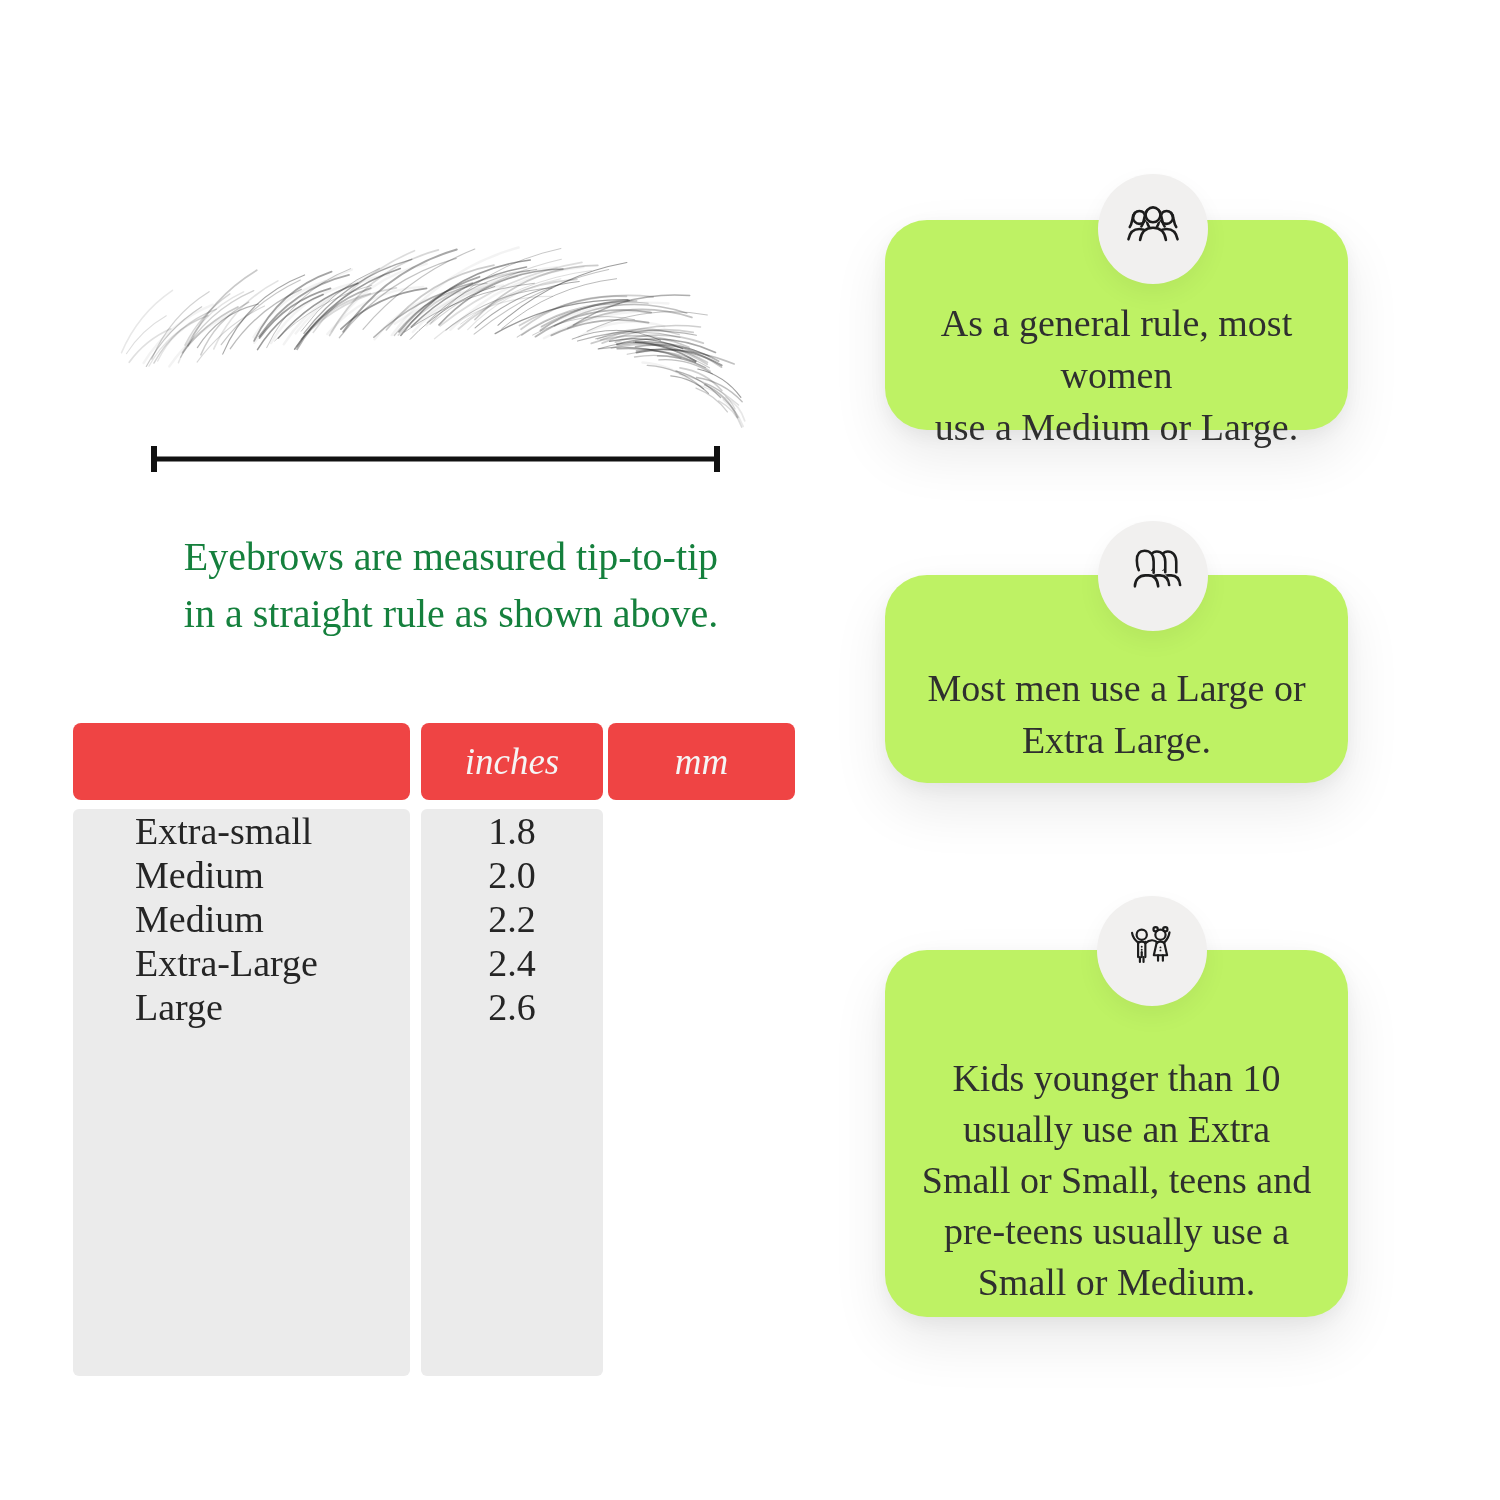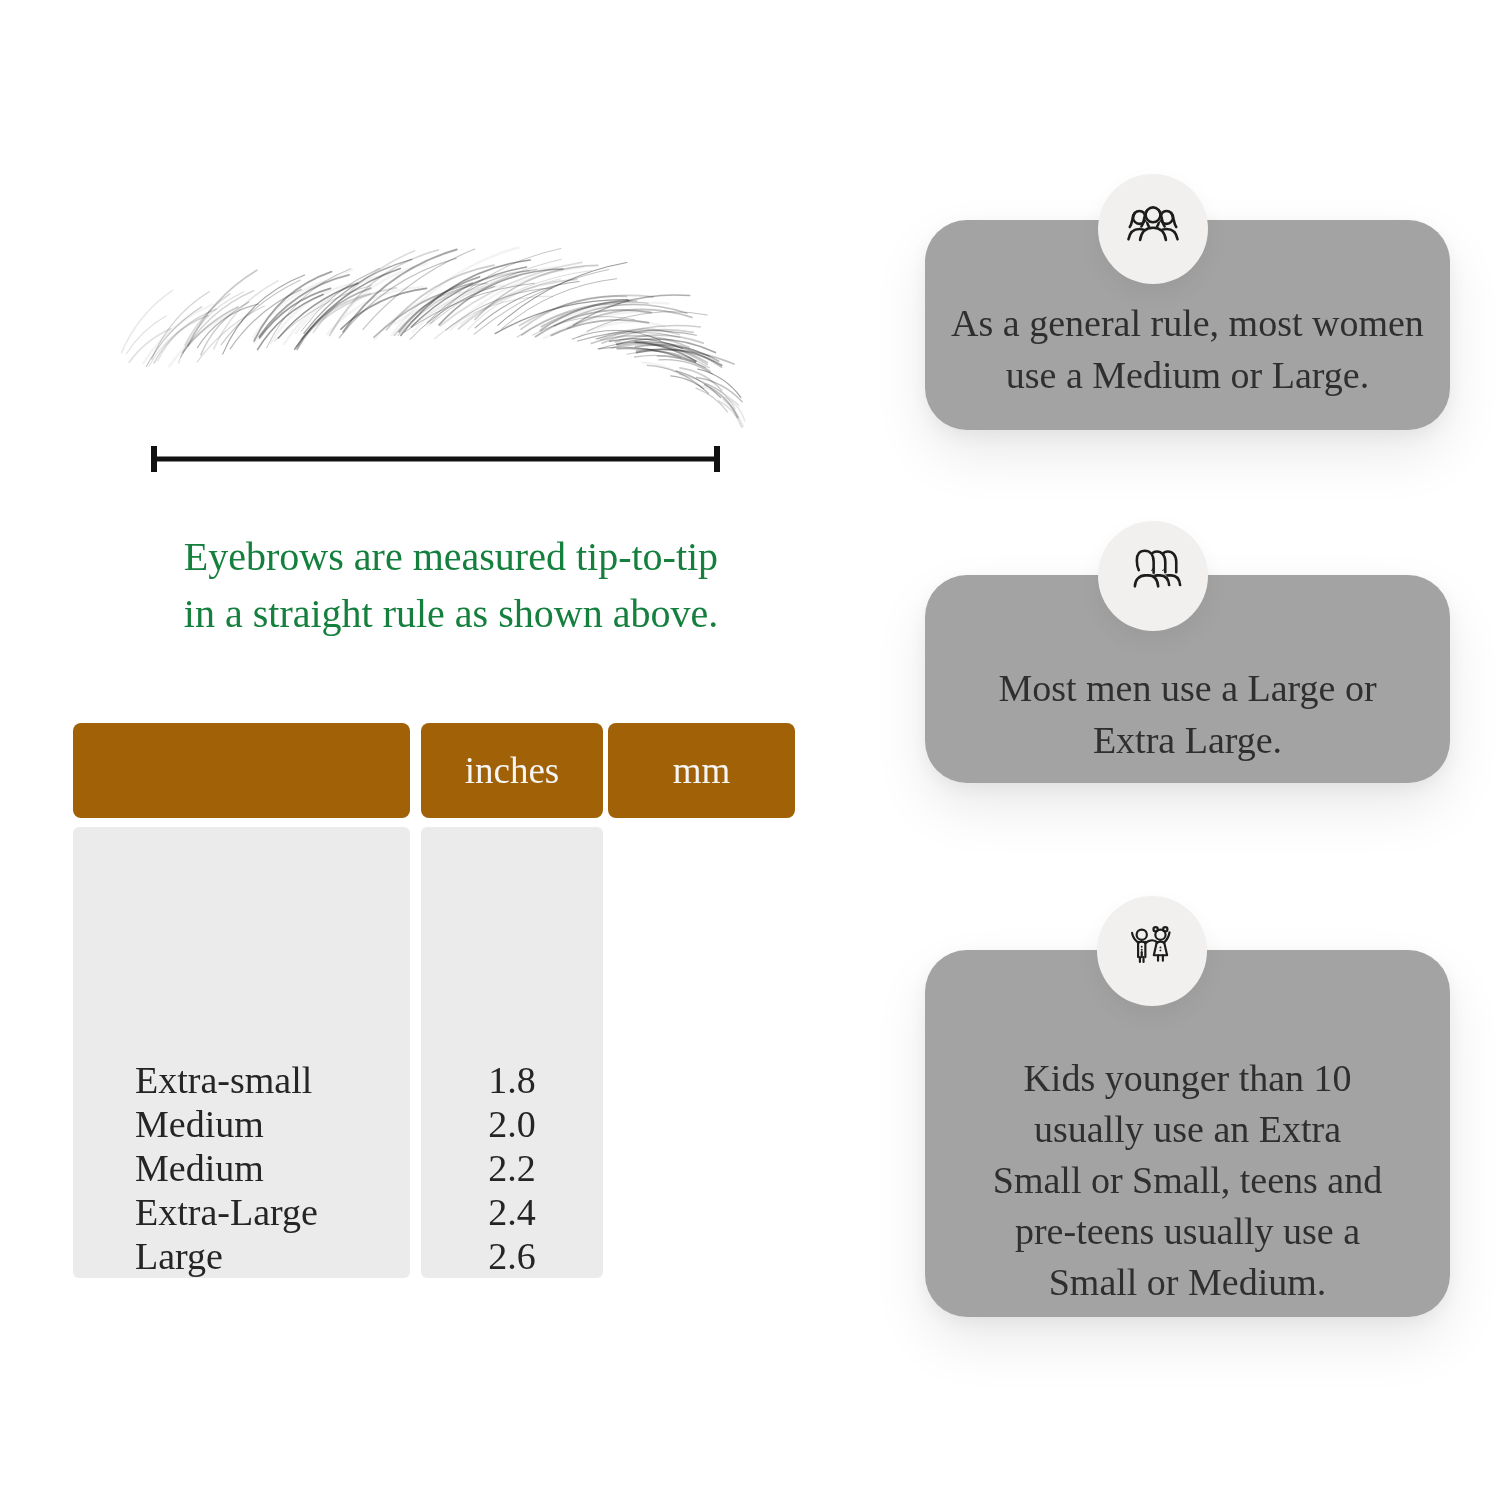--- a/index.html
+++ b/index.html
@@ -14,36 +14,36 @@
     position:absolute;left:116px;top:528px;width:670px;text-align:center;
     font-size:40px;line-height:57px;color:#15803d;
   }
   
   .size-table{position:absolute;left:73px;top:723px;width:722px;height:546px;}
   .tcol{position:absolute;top:0;}
   .tcol.c1{left:0;width:337px;}
   .tcol.c2{left:348px;width:182px;}
   .tcol.c3{left:535px;width:187px;}
   .th{
-    height:95px;background:#a16207;border-radius:8px;
+    height:77px;background:#ef4444;border-radius:8px;
     display:flex;align-items:center;justify-content:center;
-    color:#f5f5f5;font-size:37px;
+    color:#f5f5f5;font-size:37px;font-style:italic;
   }
   .tb{
-    margin-top:9px;height:451px;background:#ebebeb;border-radius:6px;
-    display:flex;flex-direction:column;justify-content:flex-end;
+    margin-top:9px;height:567px;background:#ebebeb;border-radius:6px;
+    display:flex;flex-direction:column;justify-content:flex-start;
     font-size:38px;color:#252525;
   }
   .tb .cell{display:flex;align-items:center;justify-content:center;}
   .tb.labels .cell{justify-content:flex-start;padding-left:62px;}
   
   .card{
-    position:absolute;left:885px;width:525px;background:#a3a3a3;border-radius:42px;
+    position:absolute;left:885px;width:463px;background:#bef264;border-radius:42px;
     box-shadow:0 25px 55px rgba(0,0,0,0.085),0 6px 18px rgba(0,0,0,0.05);
-    text-align:center;font-size:38px;line-height:52px;color:#2f2f2f;margin-left:40px;
+    text-align:center;font-size:38px;line-height:52px;color:#2f2f2f;
   }
   .card.c1{top:220px;height:210px;padding-top:77px;box-sizing:border-box;}
   .card.c2{top:575px;height:208px;padding-top:87px;box-sizing:border-box;}
   .card.c3{top:950px;height:367px;padding-top:103px;box-sizing:border-box;line-height:51px;}
   .icon-circle{
     position:absolute;width:110px;height:110px;border-radius:50%;
     background:#f1f0ef;display:flex;align-items:center;justify-content:center;
     box-shadow:0 10px 24px rgba(0,0,0,0.05);z-index:3;
   }
   .icon-circle.p1{left:1098px;top:174px;}

